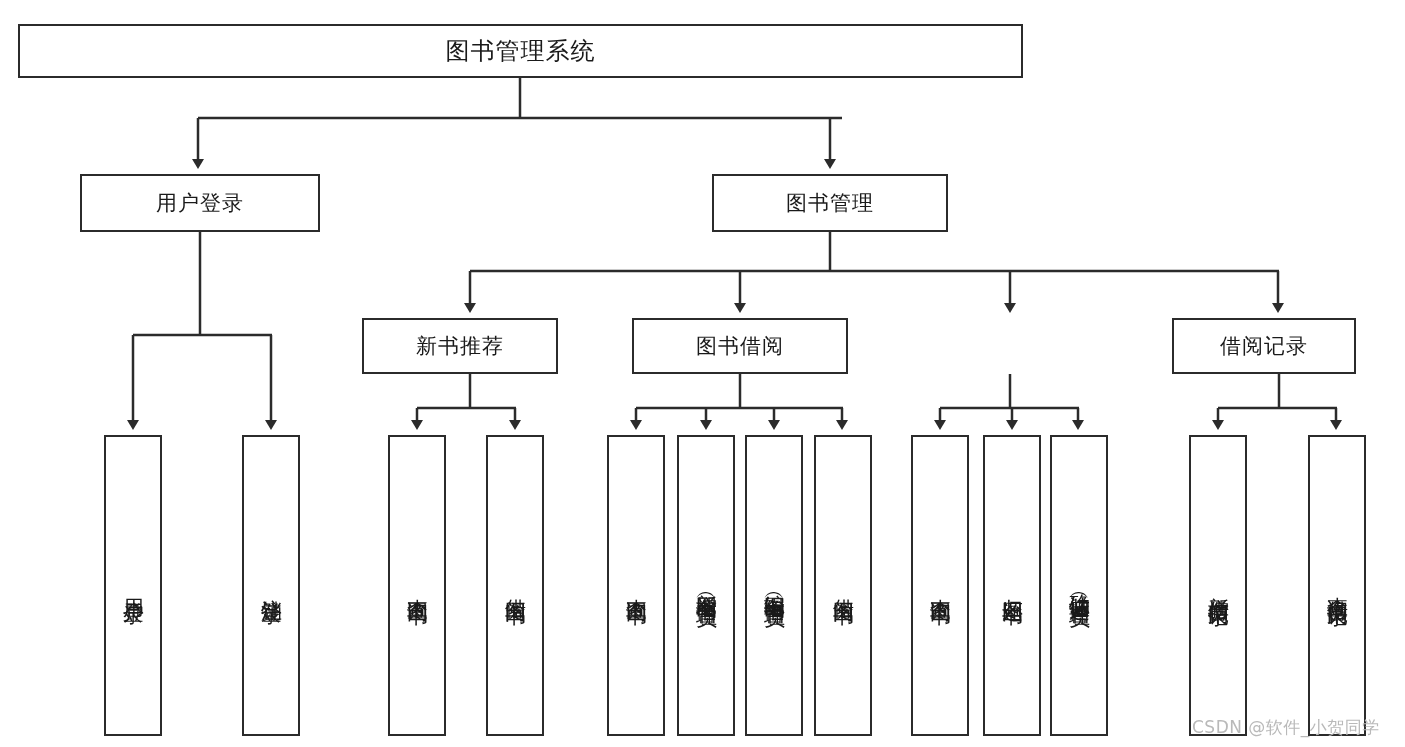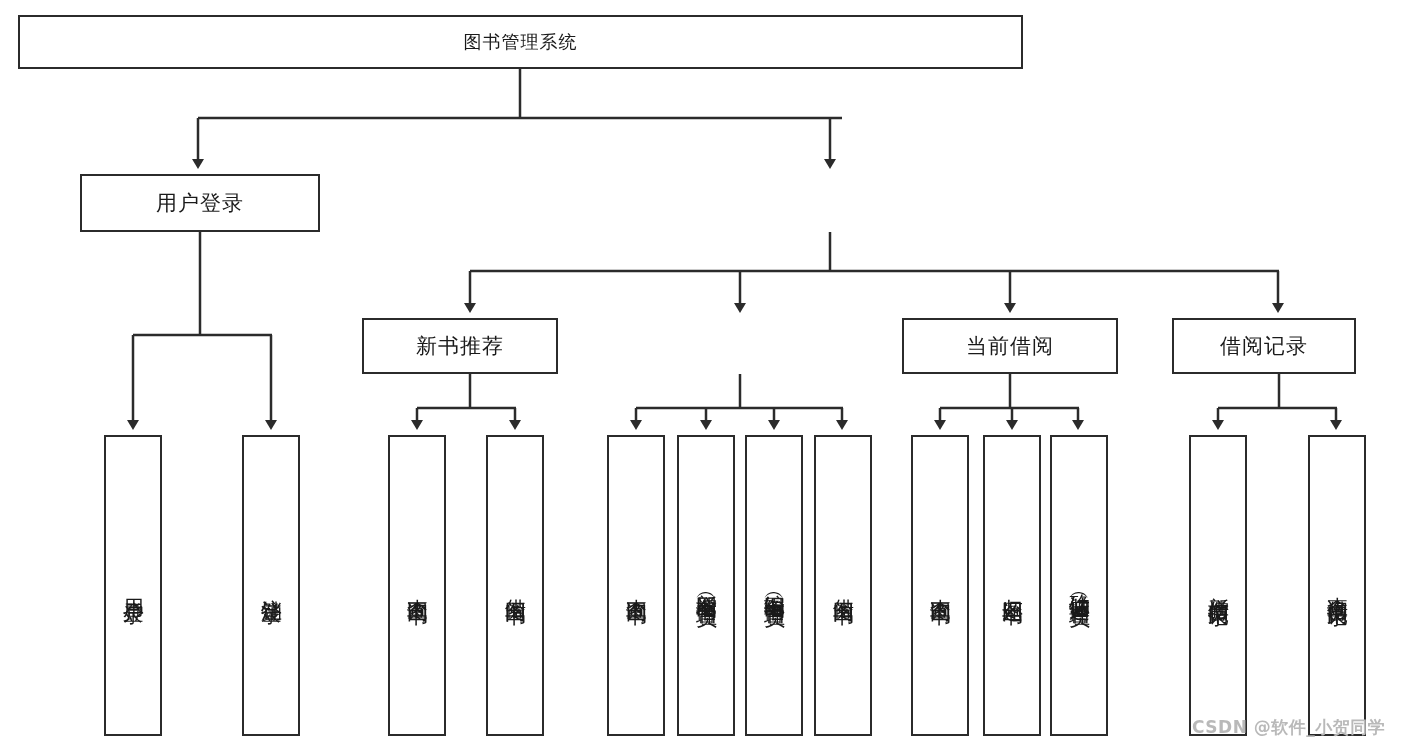--- a/index.html
+++ b/index.html
@@ -46,29 +46,29 @@
     letter-spacing: 2px;
     padding: 6px 0;
     line-height: 1.0;
   }
   .node.vert .lbl {
     writing-mode: vertical-rl;
     text-orientation: upright;
     white-space: nowrap;
   }
   .node.root {
-    font-size: 18px;
+    font-size: 24px;
+    margin-top: 9px;
   }
   .watermark {
     position: absolute;
     font-size: 17px;
     color: #b9b9b9;
     white-space: nowrap;
     letter-spacing: 0.5px;
-    font-weight: bold;
   }
 </style>
 </head>
 <body>
 
 <div id="canvas">
 
   <svg id="wires" viewBox="0 0 1405 747">
     <defs>
       <marker id="arrow" markerWidth="10" markerHeight="12" refX="1" refY="6" orient="auto" markerUnits="userSpaceOnUse">
@@ -131,26 +131,29 @@
     </g>
   </svg>
 
   <div class="node horiz root" style="left:18px; top:15px; width:1005px; height:54px;">
     <span class="lbl">图书管理系统</span>
   </div>
 
   <div class="node horiz" style="left:80px; top:174px; width:240px; height:58px;">
     <span class="lbl">用户登录</span>
   </div>
+  <div class="node horiz" style="left:712px; top:174px; width:236px; height:58px;">
+    <span class="lbl">图书管理</span>
+  </div>
 
   <div class="node horiz" style="left:362px; top:318px; width:196px; height:56px;">
     <span class="lbl">新书推荐</span>
   </div>
-  <div class="node horiz" style="left:902px; top:318px; width:216px; height:56px;">
-    <span class="lbl">当前借阅</span>
+  <div class="node horiz" style="left:632px; top:318px; width:216px; height:56px;">
+    <span class="lbl">图书借阅</span>
   </div>
   <div class="node horiz" style="left:1172px; top:318px; width:184px; height:56px;">
     <span class="lbl">借阅记录</span>
   </div>
 
   <div class="node vert" style="left:104px; top:435px; width:58px; height:301px;">
     <span class="lbl">用户登录</span>
   </div>
   <div class="node vert" style="left:242px; top:435px; width:58px; height:301px;">
     <span class="lbl">注销登录</span>

